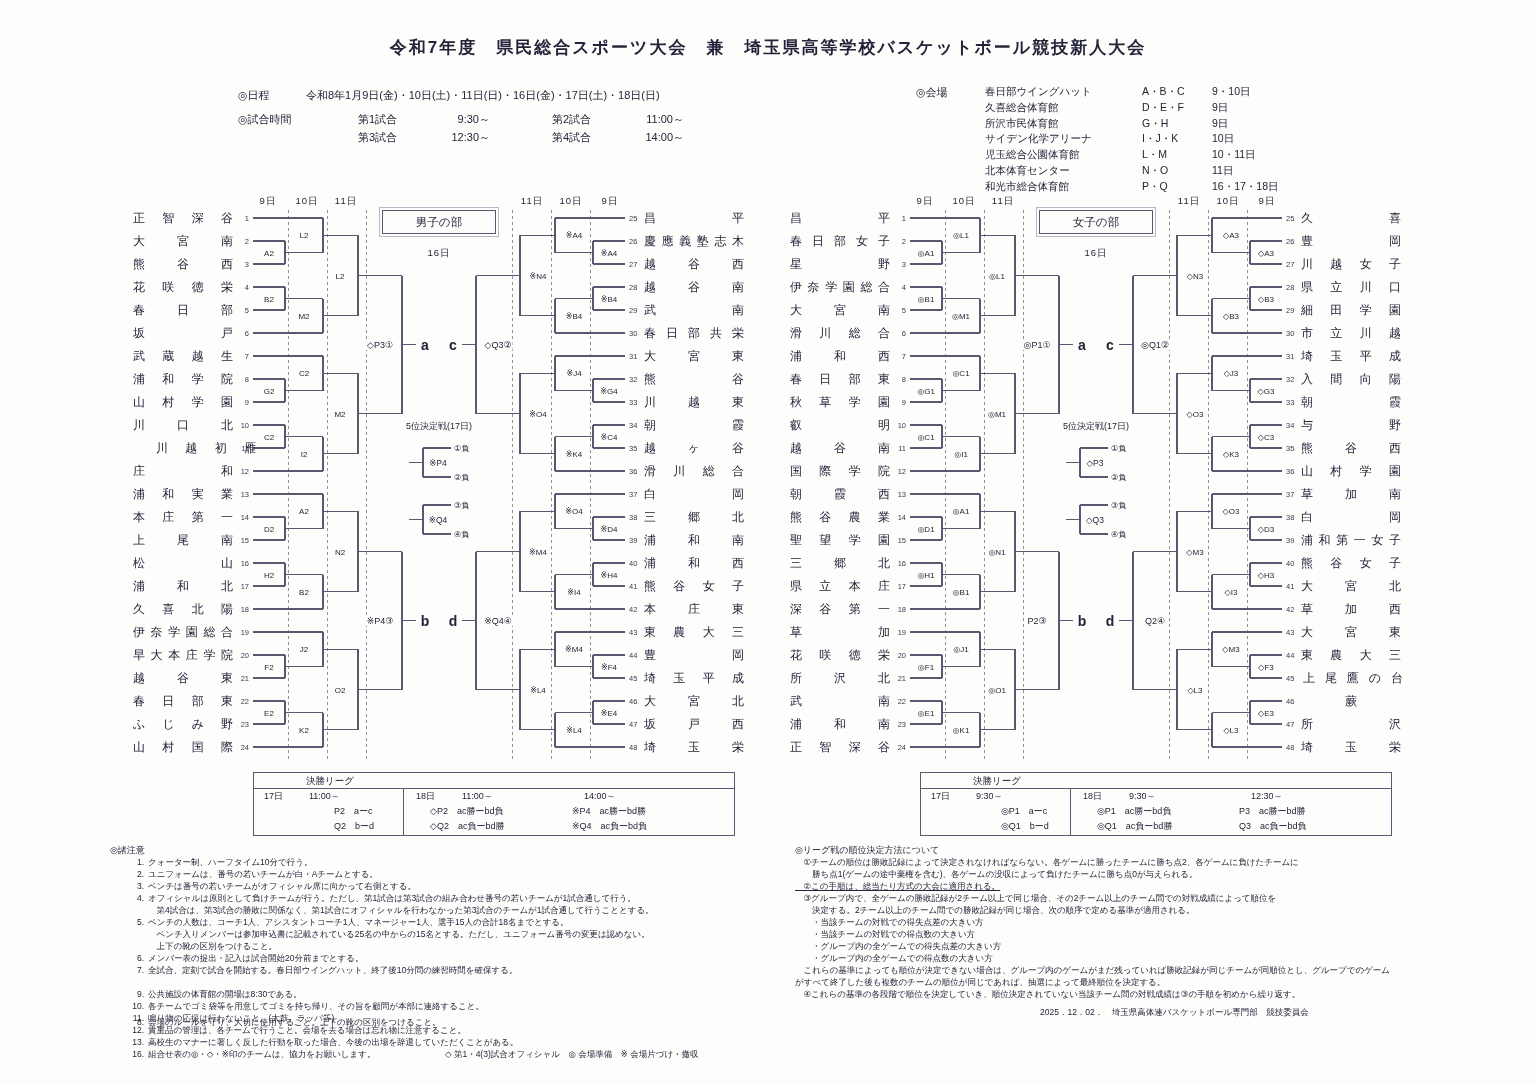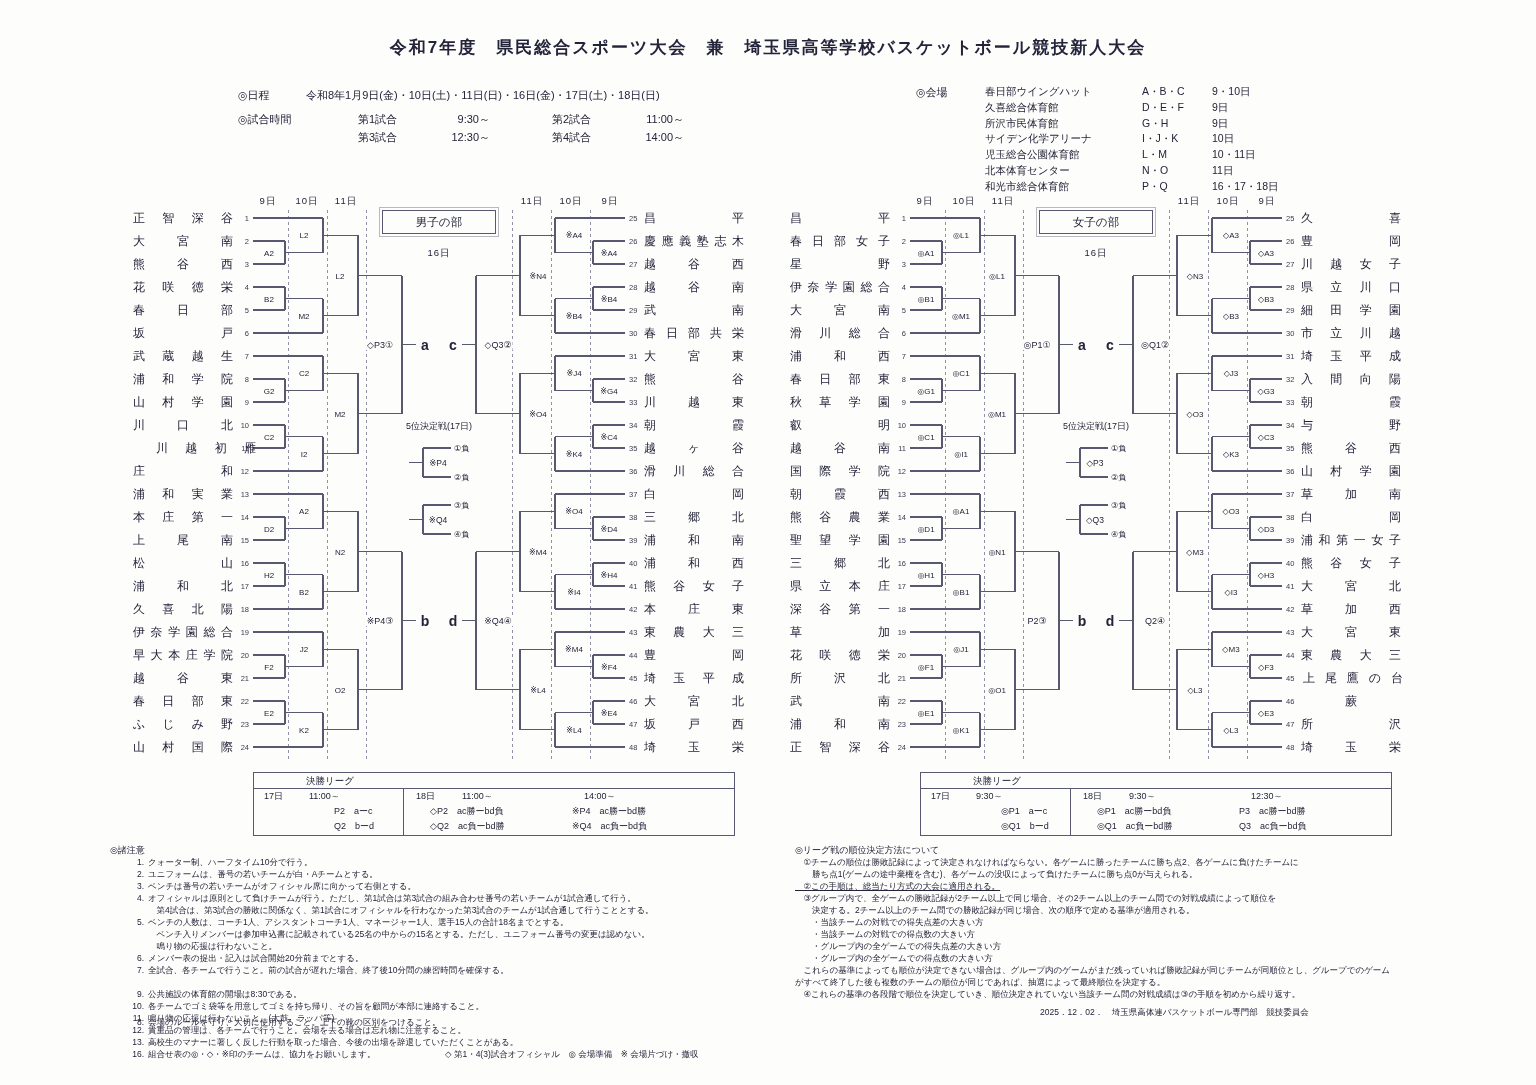--- a/index.html
+++ b/index.html
@@ -736,23 +736,23 @@
       <div class="bl lg l" style="left: 318px; top: 38px;">P3　ac勝ーbd勝</div>
       <div class="bl lg l" style="left: 318px; top: 53px;">Q3　ac負ーbd負</div>
     </div>
     <div class="bl l nline" style="left: 124px; top: 862px;"><span class="nnum">1.</span><span>クォーター制、ハーフタイム10分で行う。</span></div>
     <div class="bl l nline" style="left: 124px; top: 874px;"><span class="nnum">2.</span><span>ユニフォームは、番号の若いチームが白・Aチームとする。</span></div>
     <div class="bl l nline" style="left: 124px; top: 886px;"><span class="nnum">3.</span><span>ベンチは番号の若いチームがオフィシャル席に向かって右側とする。</span></div>
     <div class="bl l nline" style="left: 124px; top: 898px;"><span class="nnum">4.</span><span>オフィシャルは原則として負けチームが行う。ただし、第1試合は第3試合の組み合わせ番号の若いチームが1試合通して行う。</span></div>
     <div class="bl l nline" style="left: 124px; top: 910px;"><span class="nnum"></span><span>　第4試合は、第3試合の勝敗に関係なく、第1試合にオフィシャルを行わなかった第3試合のチームが1試合通して行うこととする。</span></div>
     <div class="bl l nline" style="left: 124px; top: 922px;"><span class="nnum">5.</span><span>ベンチの人数は、コーチ1人、アシスタントコーチ1人、マネージャー1人、選手15人の合計18名までとする。</span></div>
     <div class="bl l nline" style="left: 124px; top: 934px;"><span class="nnum"></span><span>　ベンチ入りメンバーは参加申込書に記載されている25名の中からの15名とする。ただし、ユニフォーム番号の変更は認めない。</span></div>
-    <div class="bl l nline" style="left: 124px; top: 946px;"><span class="nnum"></span><span>　鳴り物の応援は行わないこと。</span></div>
+    <div class="bl l nline" style="left: 124px; top: 946px;"><span class="nnum"></span><span>　上下の靴の区別をつけること。</span></div>
     <div class="bl l nline" style="left: 124px; top: 958px;"><span class="nnum">6.</span><span>メンバー表の提出・記入は試合開始20分前までとする。</span></div>
-    <div class="bl l nline" style="left: 124px; top: 970px;"><span class="nnum">7.</span><span>全試合、各チームで行うこと。前の試合が遅れた場合、終了後10分間の練習時間を確保する。</span></div>
+    <div class="bl l nline" style="left: 124px; top: 970px;"><span class="nnum">7.</span><span>全試合、定刻で試合を開始する。春日部ウイングハット、終了後10分間の練習時間を確保する。</span></div>
     <div class="bl l nline" style="left: 124px; top: 982px; margin-top: 40px;"><span class="nnum">8.</span><span>会場のルールを守り、大切に使用すること。上下の靴の区別をつけること。</span></div>
     <div class="bl l nline" style="left: 124px; top: 994px;"><span class="nnum">9.</span><span>公共施設の体育館の開場は8:30である。</span></div>
     <div class="bl l nline" style="left: 124px; top: 1006px;"><span class="nnum">10.</span><span>各チームでゴミ袋等を用意してゴミを持ち帰り、その旨を顧問が本部に連絡すること。</span></div>
     <div class="bl l nline" style="left: 124px; top: 1018px;"><span class="nnum">11.</span><span>鳴り物の応援は行わないこと。(太鼓、ラッパ等)</span></div>
     <div class="bl l nline" style="left: 124px; top: 1030px;"><span class="nnum">12.</span><span>貴重品の管理は、各チームで行うこと。会場を去る場合は忘れ物に注意すること。</span></div>
     <div class="bl l nline" style="left: 124px; top: 1042px;"><span class="nnum">13.</span><span>高校生のマナーに著しく反した行動を取った場合、今後の出場を辞退していただくことがある。</span></div>
     <div class="bl l nline" style="left: 124px; top: 1054px;"><span class="nnum">16.</span><span>組合せ表の◎・◇・※印のチームは、協力をお願いします。</span></div>
     <div class="bl nline l" style="left: 795px; top: 862px;">　①チームの順位は勝敗記録によって決定されなければならない。各ゲームに勝ったチームに勝ち点2、各ゲームに負けたチームに</div>
     <div class="bl nline l" style="left: 795px; top: 874px;">　　勝ち点1(ゲームの途中棄権を含む)、各ゲームの没収によって負けたチームに勝ち点0が与えられる。</div>
     <div class="bl nline l" style="left: 795px; top: 886px; text-decoration: underline;">　②この手順は、総当たり方式の大会に適用される。</div>

